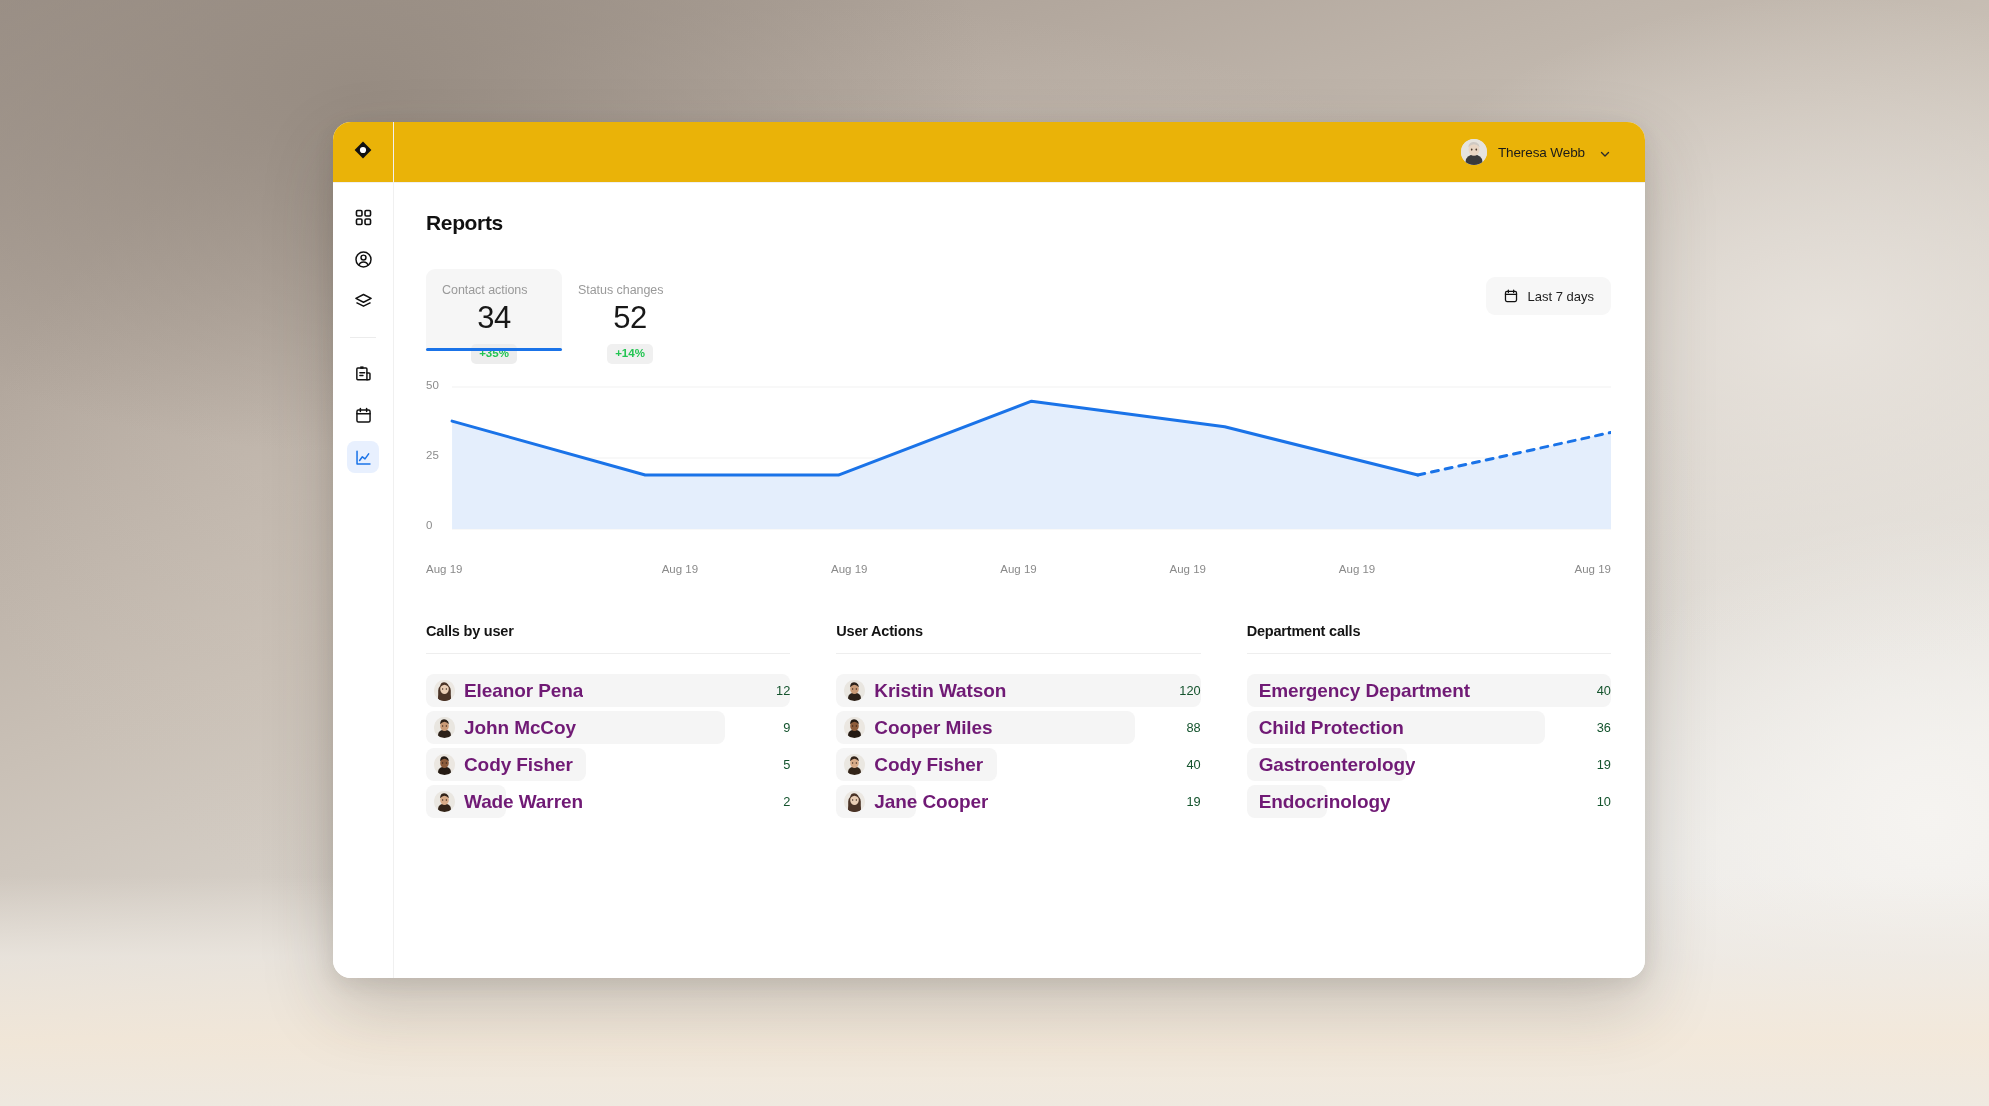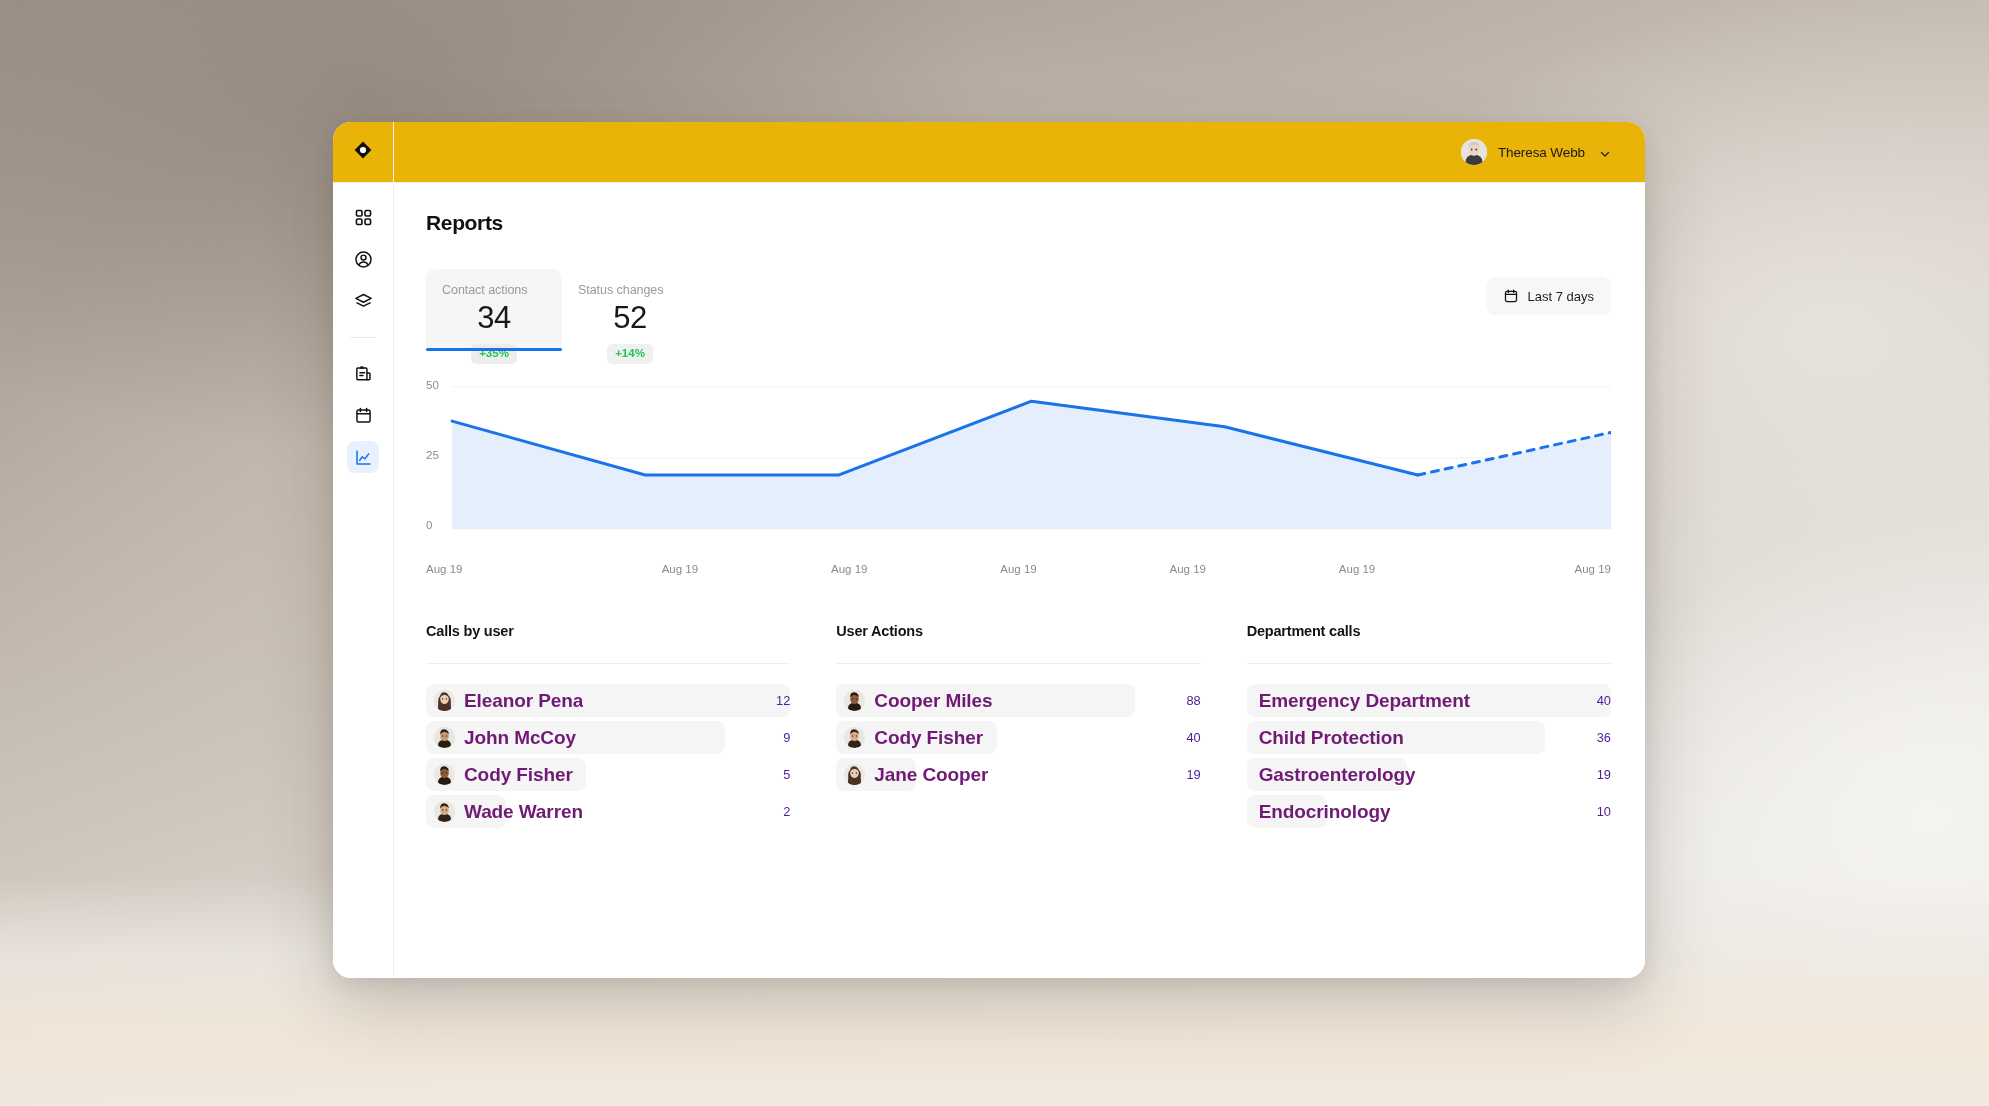--- a/index.html
+++ b/index.html
@@ -254,21 +254,21 @@
     display: flex;
     gap: 46px;
     margin-top: 52px;
   }
   .list-col { flex: 1 1 0; min-width: 0; }
   .list-title {
     font-size: 14.5px;
     font-weight: 700;
     color: #141414;
     letter-spacing: -0.2px;
-    padding-bottom: 24px;
+    padding-bottom: 14px;
     border-bottom: 1px solid #eeeeee;
     margin-bottom: 20px;
   }
   .list-row {
     position: relative;
     height: 33px;
     display: flex;
     align-items: center;
     margin-bottom: 4px;
   }
@@ -302,21 +302,21 @@
     font-weight: 700;
     letter-spacing: -0.1px;
     white-space: nowrap;
     overflow: hidden;
     text-overflow: ellipsis;
   }
   .row-value {
     position: relative;
     z-index: 2;
     font-size: 12.8px;
-    color: #4c1d95;
+    color: #14532d;
     font-weight: 500;
     margin-left: auto;
     padding-left: 10px;
     white-space: nowrap;
   }
   .list-col.no-avatar .row-inner { padding-left: 12px; }
 </style>
 </head>
 <body>
 
@@ -555,20 +555,38 @@
     </svg>
                 </span>
                 <span class="row-label">Wade Warren</span>
               </div>
               <span class="row-value">2</span>
             </div>
           </div>
           <div class="list-col">
             <div class="list-title">User Actions</div>
             <div class="list-row">
+              <div class="row-bar" style="width: 100%;"></div>
+              <div class="row-inner">
+                <span class="row-avatar">
+                  <svg viewBox="0 0 24 24">
+      <rect width="24" height="24" fill="#e9e6e0"></rect>
+
+      <ellipse cx="12" cy="20.6" rx="7.4" ry="6.4" fill="#2b2018"></ellipse>
+      <ellipse cx="12" cy="10.2" rx="4.9" ry="5.9" fill="#c99a76"></ellipse>
+      <path d="M6.9 8.4 Q12 2.2 17.1 8.4 Q16.8 4.6 14 3.1 Q11.2 1.8 8.6 3.4 Q7 4.7 6.9 8.4 Z" fill="#2b2018"></path>
+      <ellipse cx="9.9" cy="10.3" rx="0.75" ry="0.95" fill="#2e2118"></ellipse>
+      <ellipse cx="14.1" cy="10.3" rx="0.75" ry="0.95" fill="#2e2118"></ellipse>
+    </svg>
+                </span>
+                <span class="row-label">Kristin Watson</span>
+              </div>
+              <span class="row-value">120</span>
+            </div>
+            <div class="list-row">
               <div class="row-bar" style="width: 82%;"></div>
               <div class="row-inner">
                 <span class="row-avatar">
                   <svg viewBox="0 0 24 24">
       <rect width="24" height="24" fill="#ebe7e1"></rect>
 
       <ellipse cx="12" cy="20.6" rx="7.4" ry="6.4" fill="#241a13"></ellipse>
       <ellipse cx="12" cy="10.2" rx="4.9" ry="5.9" fill="#8d5c3b"></ellipse>
       <path d="M6.9 8.4 Q12 2.2 17.1 8.4 Q16.8 4.6 14 3.1 Q11.2 1.8 8.6 3.4 Q7 4.7 6.9 8.4 Z" fill="#241a13"></path>
       <ellipse cx="9.9" cy="10.3" rx="0.75" ry="0.95" fill="#2e2118"></ellipse>

